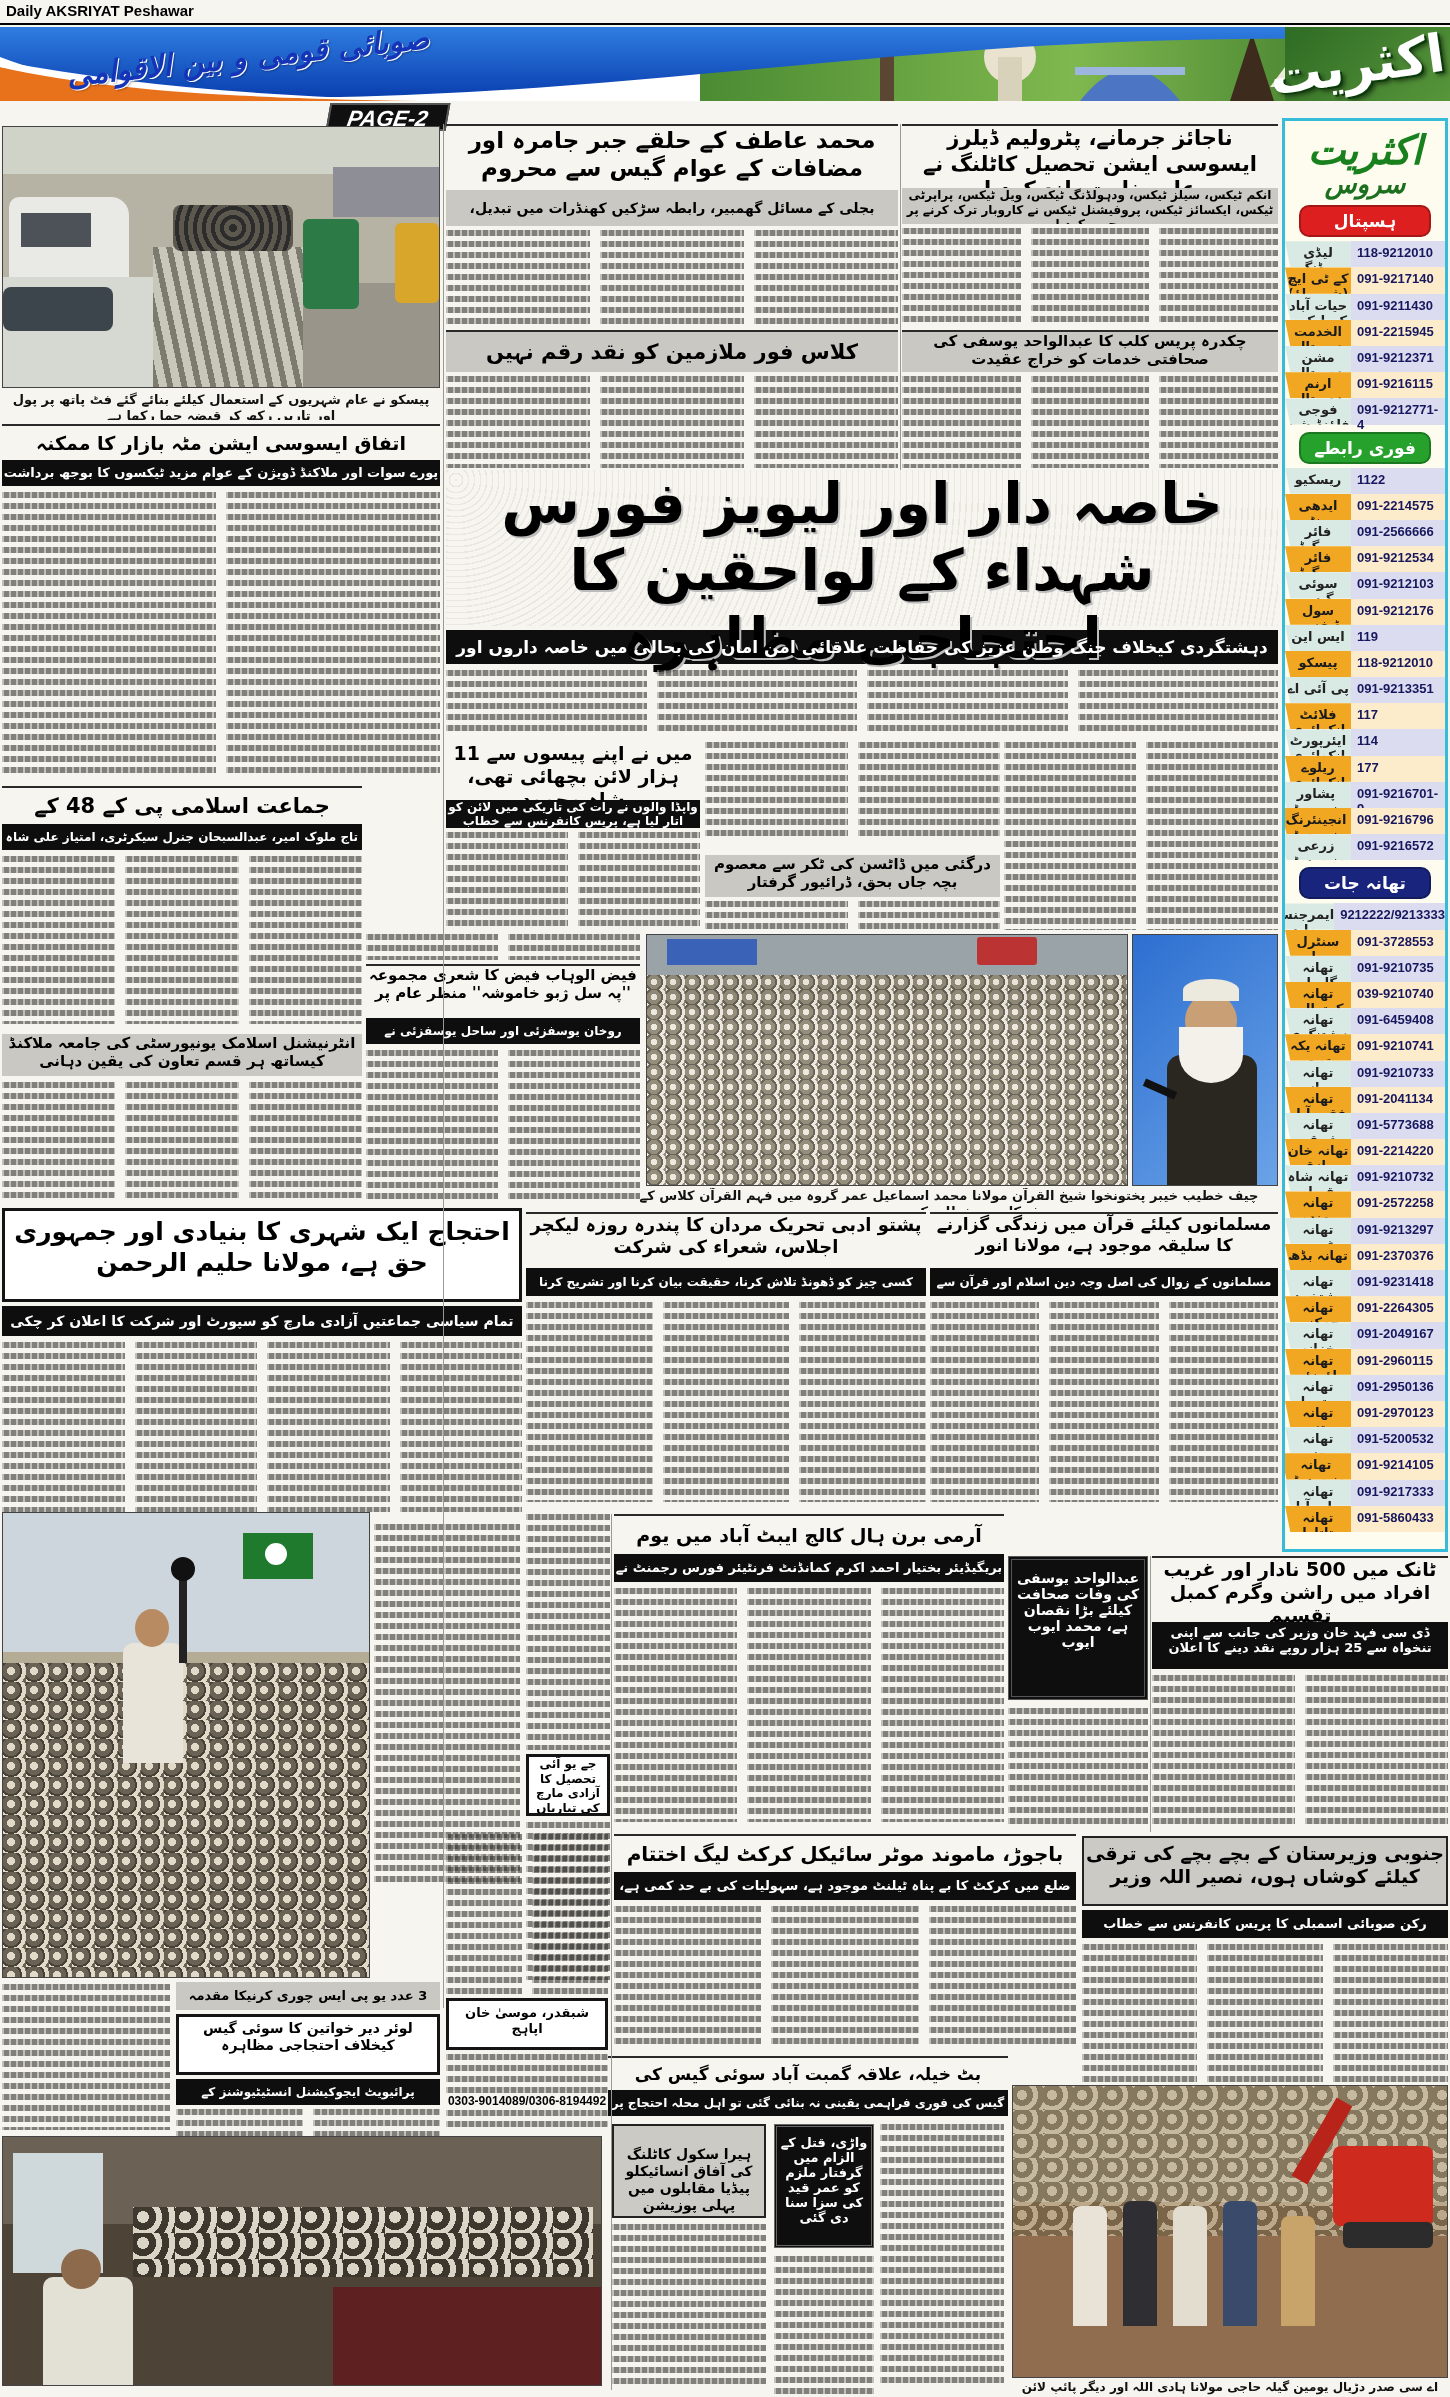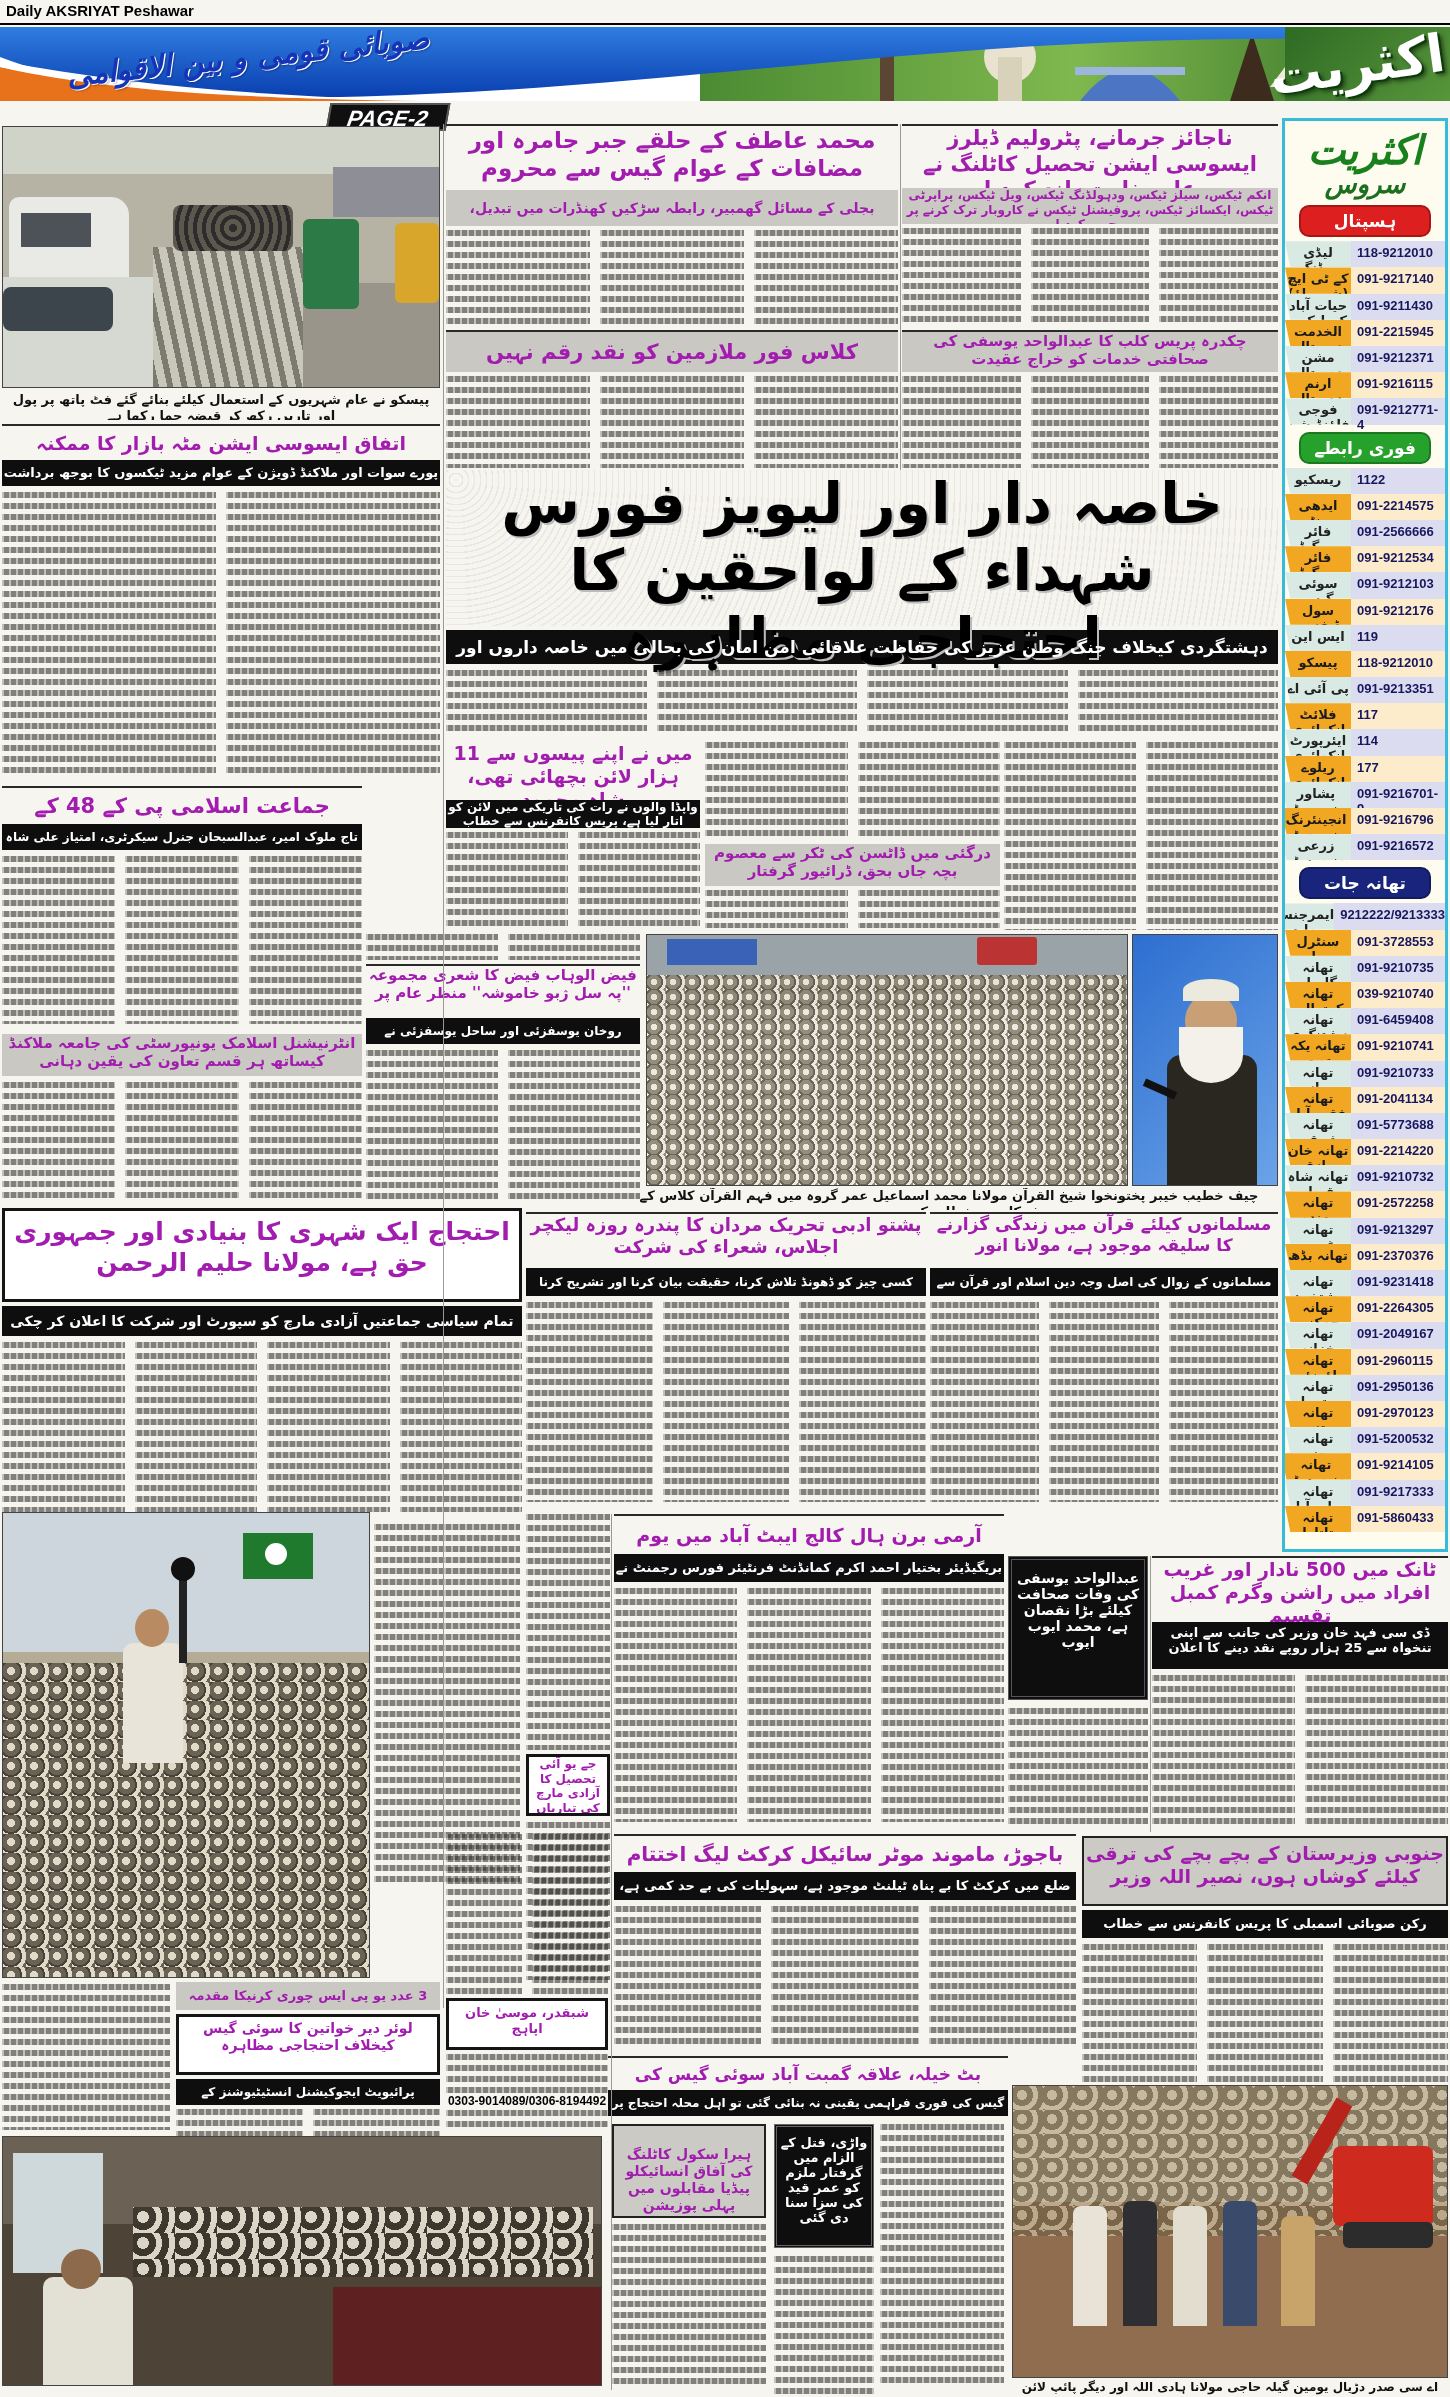--- a/index.html
+++ b/index.html
@@ -2,21 +2,21 @@
 <html lang="ur" dir="rtl"><head>
 <meta charset="utf-8">
 <style>
   html,body{margin:0;padding:0;background:#777;}
   .page{position:relative;width:1450px;height:2397px;background:#f7f5ef;margin:0 auto;overflow:hidden;
         font-family:"DejaVu Sans",sans-serif;direction:rtl;}
   .abs{position:absolute;box-sizing:border-box;}
   .lat{font-family:"Liberation Sans",sans-serif;direction:ltr;}
 
   
-  .hl{font-weight:bold;text-align:center;color:#a21caf;line-height:1.22;overflow:hidden;}
+  .hl{font-weight:bold;text-align:center;color:#000000;line-height:1.22;overflow:hidden;}
   .grey{background:#c9c8c2;}
   .bar{background:#0e0e0e;color:#fff;font-weight:bold;text-align:center;overflow:hidden;}
   .box{border:3px solid #141414;background:#fff;}
   .greybox{border:2px solid #222;background:#cbcac4;}
   .rule-t{border-top:2px solid #2a2a2a;}
 
   
   .cols{display:flex;gap:10px;}
   .col{flex:1;opacity:.58;
        background:
@@ -372,21 +372,21 @@
         <div class="col"></div>
         <div class="col"></div>
       </div>
   </div>
 
   <div class="abs" style="left:705px;top:742px;width:295px;height:190px;">
     <div class="cols" style="height:98px;">
         <div class="col"></div>
         <div class="col"></div>
       </div>
-    <div class="hl grey" style="font-size:15px;height:42px;margin-top:4px;">درگئی میں ڈاٹسن کی ٹکر سے معصوم بچہ جاں بحق، ڈرائیور گرفتار</div>
+    <div class="hl grey" style="font-size:15px;height:42px;margin-top:15px;">درگئی میں ڈاٹسن کی ٹکر سے معصوم بچہ جاں بحق، ڈرائیور گرفتار</div>
     <div class="cols" style="height:38px;margin-top:4px;">
         <div class="col"></div>
         <div class="col"></div>
       </div>
   </div>
 
   <div class="abs cols" style="left:1004px;top:742px;width:274px;height:188px;">
       <div class="col"></div>
       <div class="col"></div>
     </div>

